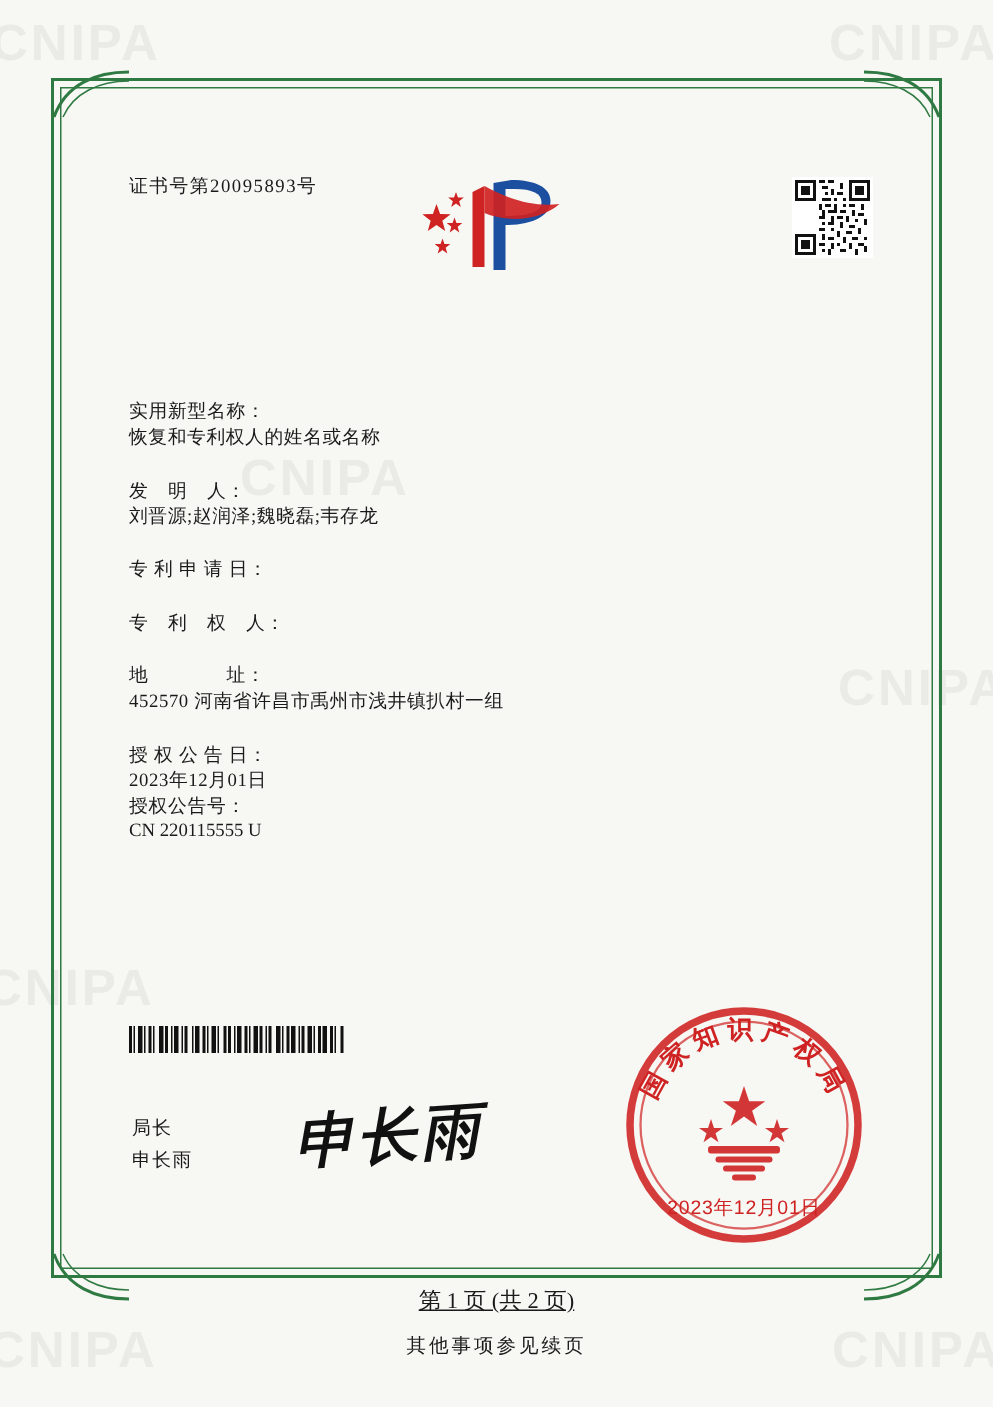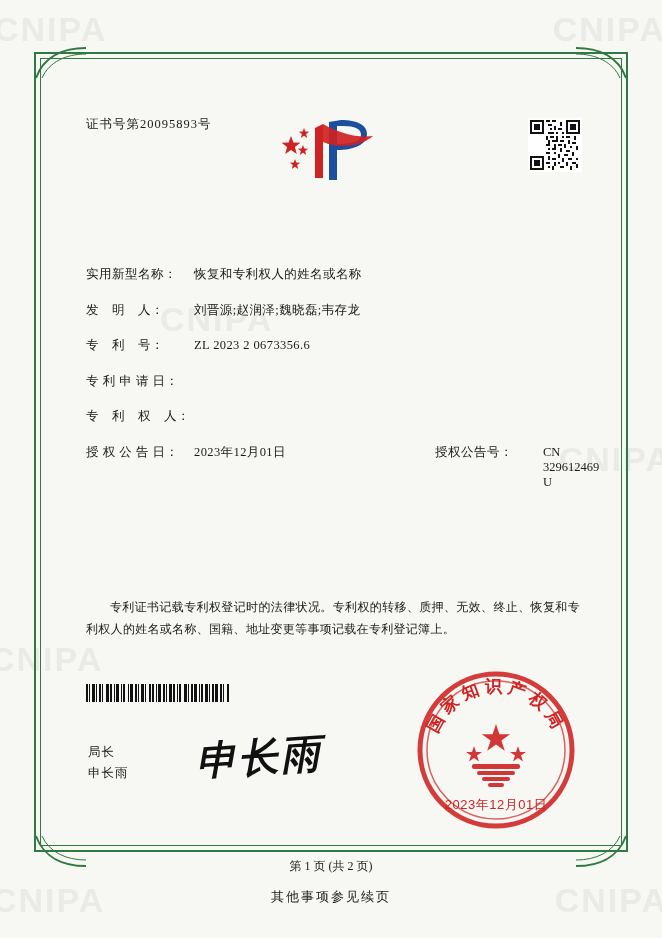--- a/index.html
+++ b/index.html
@@ -106,37 +106,37 @@
   .fields {
     position: absolute;
     left: 46px; right: 40px; top: 208px;
   }
   .field-row {
     display: flex;
     align-items: baseline;
     margin-bottom: 18.5px;
     font-size: 12.5px;
     color: #1a1a1a;
+    flex-direction: column;
   }
   .field-label {
     width: 108px;
     flex: none;
     letter-spacing: 0.5px;
     white-space: nowrap;
   }
   .field-value {
     flex: 1;
     letter-spacing: 0.4px;
   }
   .field-row.split .field-value { flex: none; width: 230px; }
   .field-row.split .field-label2 {
     width: 108px;
     flex: none;
     letter-spacing: 0.5px;
-    margin-left: 11px;
   }
   .field-row.split .field-value2 { flex: 1; }
 
   .para {
     position: absolute;
     left: 46px; right: 42px;
     font-size: 12px;
     line-height: 22px;
     color: #1a1a1a;
     text-align: justify;
@@ -197,22 +197,23 @@
     font-size: 13px;
     color: #cf2222;
     font-family: "Liberation Sans", sans-serif;
     letter-spacing: 0.5px;
   }
 
   .page-num {
     position: absolute;
     left: 0; right: 0; top: 800px;
     text-align: center;
-    font-size: 12px;
+    font-size: 15px;
     color: #1a1a1a;
+    text-decoration: underline;
   }
   .footer-note {
     position: absolute;
     left: 0; right: 0;
     bottom: 32px;
     text-align: center;
     font-size: 13px;
     color: #1a1a1a;
     letter-spacing: 2px;
   }
@@ -351,38 +352,37 @@
   <div class="fields">
     <div class="field-row">
       <span class="field-label">实用新型名称：</span>
       <span class="field-value">恢复和专利权人的姓名或名称</span>
     </div>
     <div class="field-row">
       <span class="field-label">发　明　人：</span>
       <span class="field-value">刘晋源;赵润泽;魏晓磊;韦存龙</span>
     </div>
     <div class="field-row">
-      <span class="field-label">专　利　号：</span>
-      <span class="field-value">ZL 2023 2 0673356.6</span>
-    </div>
-    <div class="field-row">
       <span class="field-label">专 利 申 请 日：</span>
     </div>
     <div class="field-row">
       <span class="field-label">专　利　权　人：</span>
     </div>
+    <div class="field-row">
+      <span class="field-label">地　　　　址：</span>
+      <span class="field-value">452570 河南省许昌市禹州市浅井镇扒村一组</span>
+    </div>
     <div class="field-row split">
       <span class="field-label">授 权 公 告 日：</span>
       <span class="field-value">2023年12月01日</span>
       <span class="field-label2">授权公告号：</span>
-      <span class="field-value2">CN 329612469 U</span>
+      <span class="field-value2">CN 220115555 U</span>
     </div>
   </div>
 
-  <div class="para para-2">专利证书记载专利权登记时的法律状况。专利权的转移、质押、无效、终止、恢复和专利权人的姓名或名称、国籍、地址变更等事项记载在专利登记簿上。</div>
 
   <div class="barcode">
     <i style="width:2px"></i>
       <i style="width:1px;background:transparent"></i>
     <i style="width:1px"></i>
       <i style="width:2px;background:transparent"></i>
     <i style="width:3px"></i>
       <i style="width:1px;background:transparent"></i>
     <i style="width:1px"></i>
       <i style="width:2px;background:transparent"></i>

